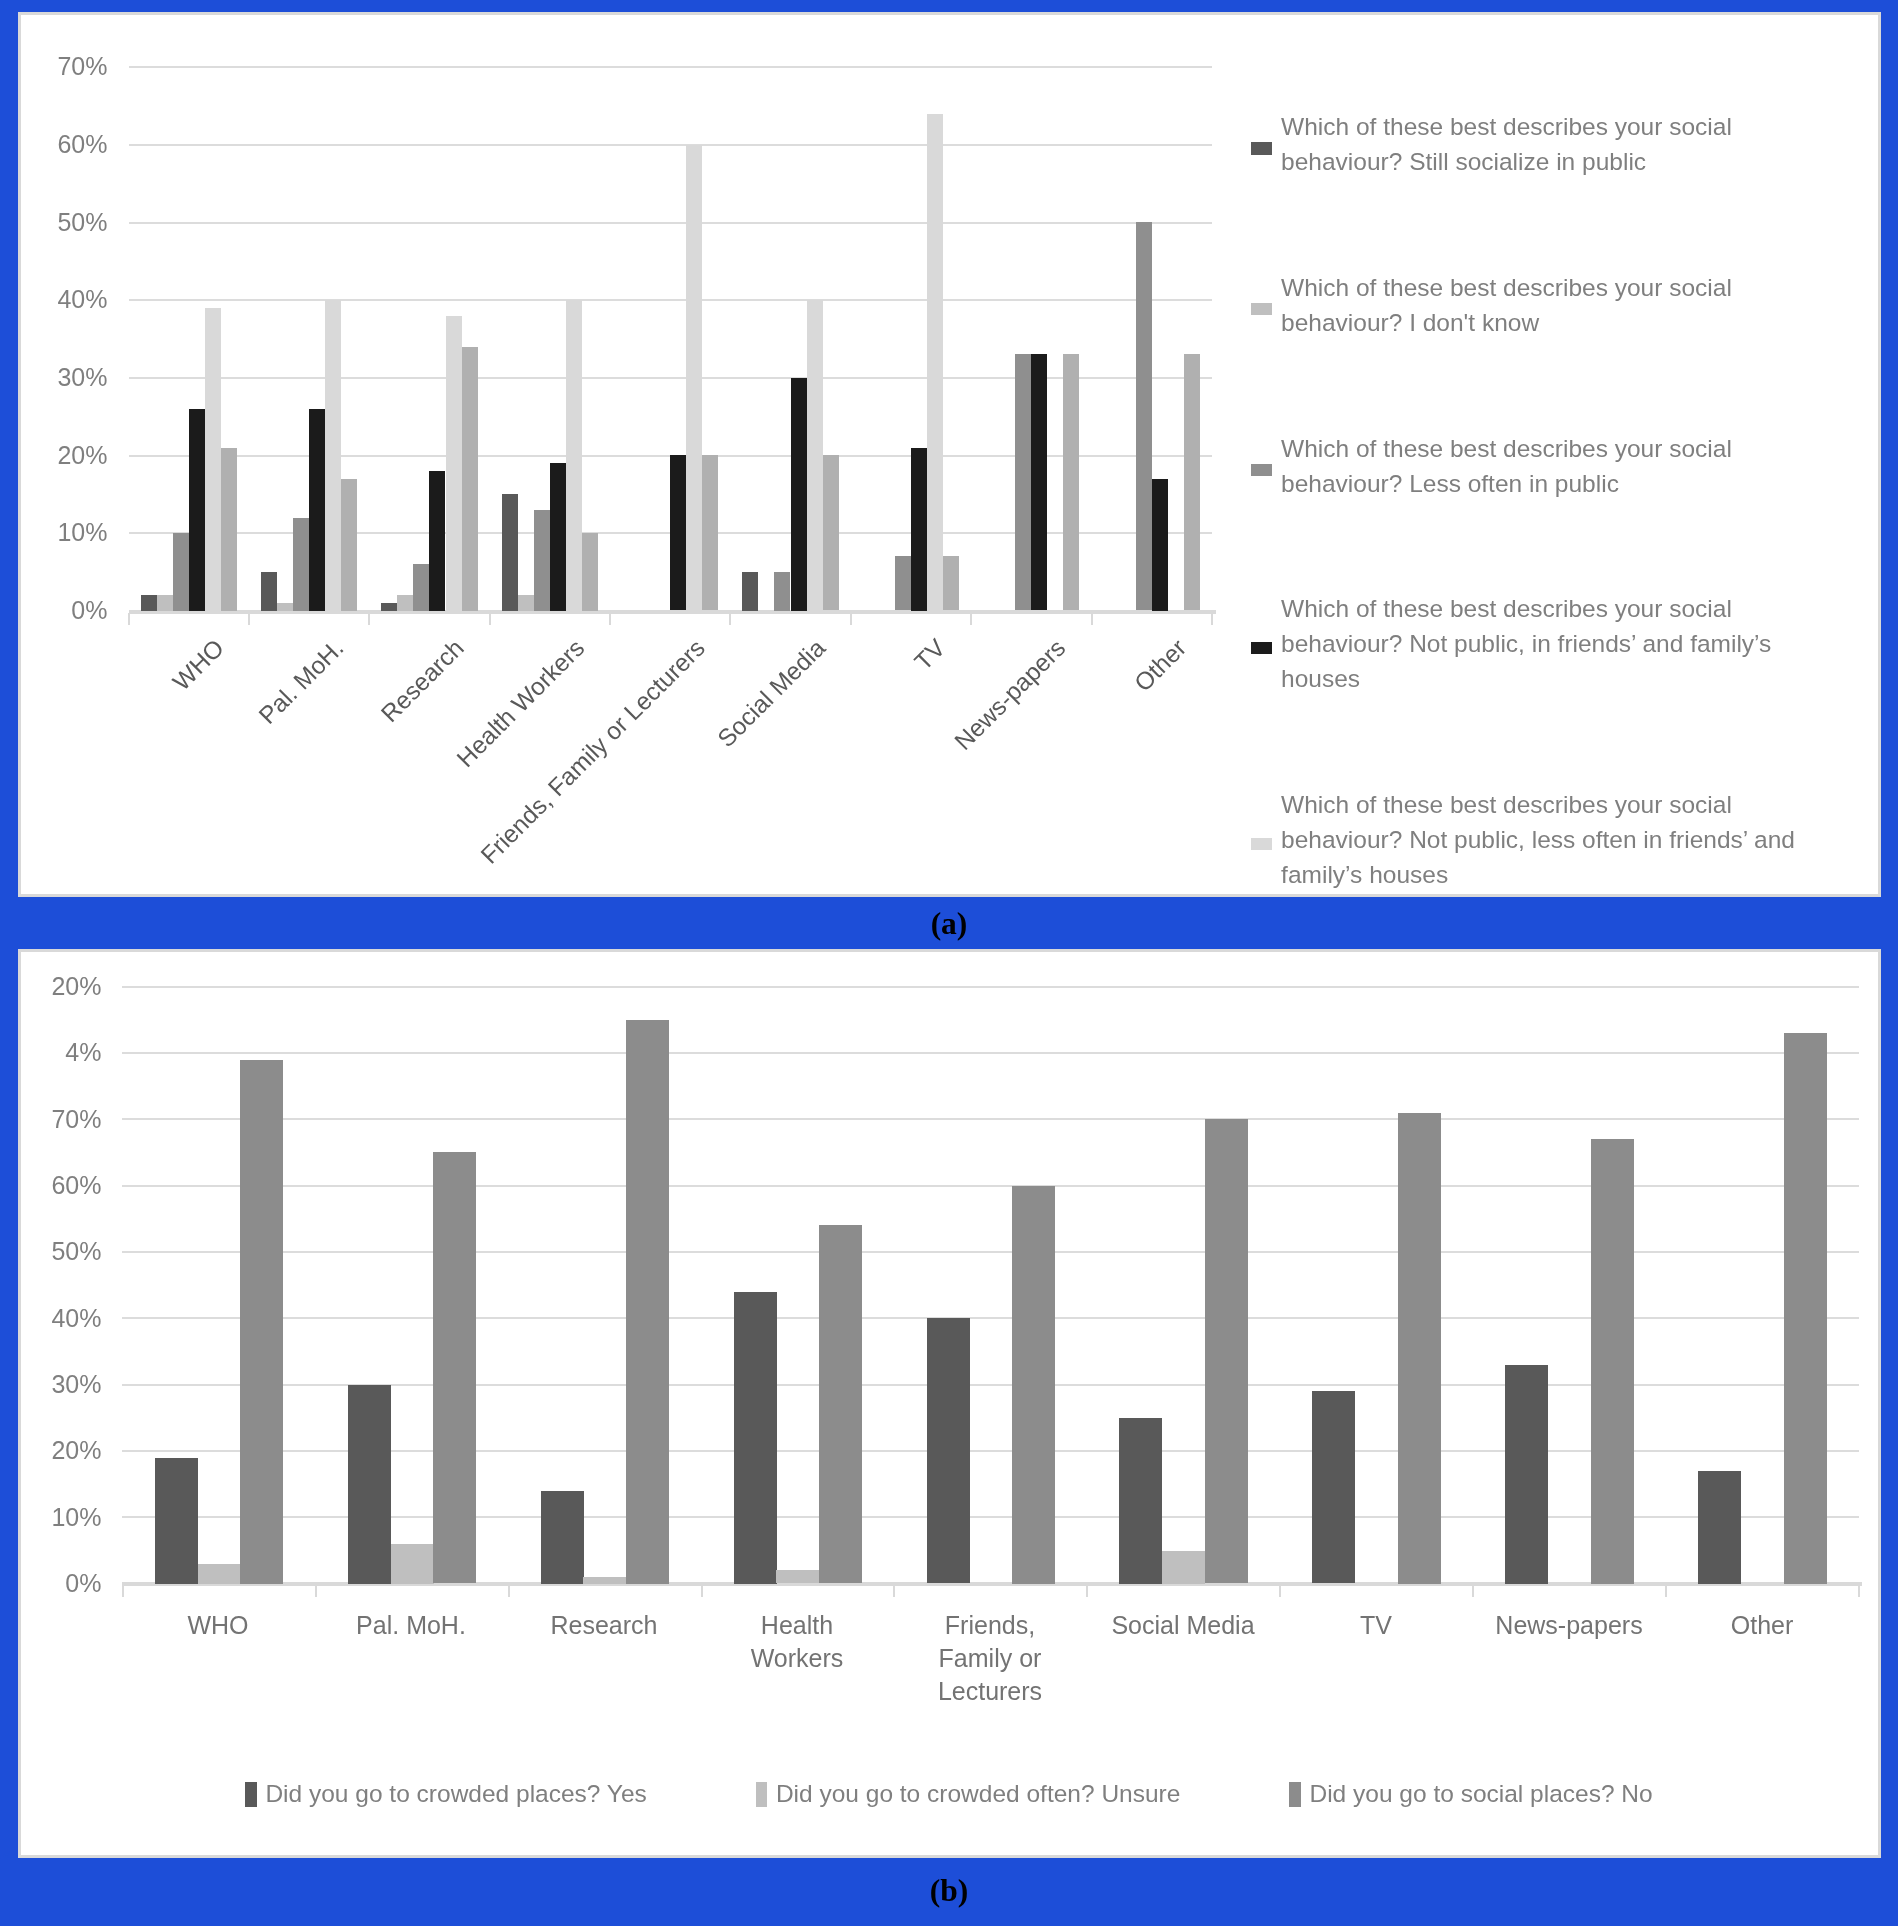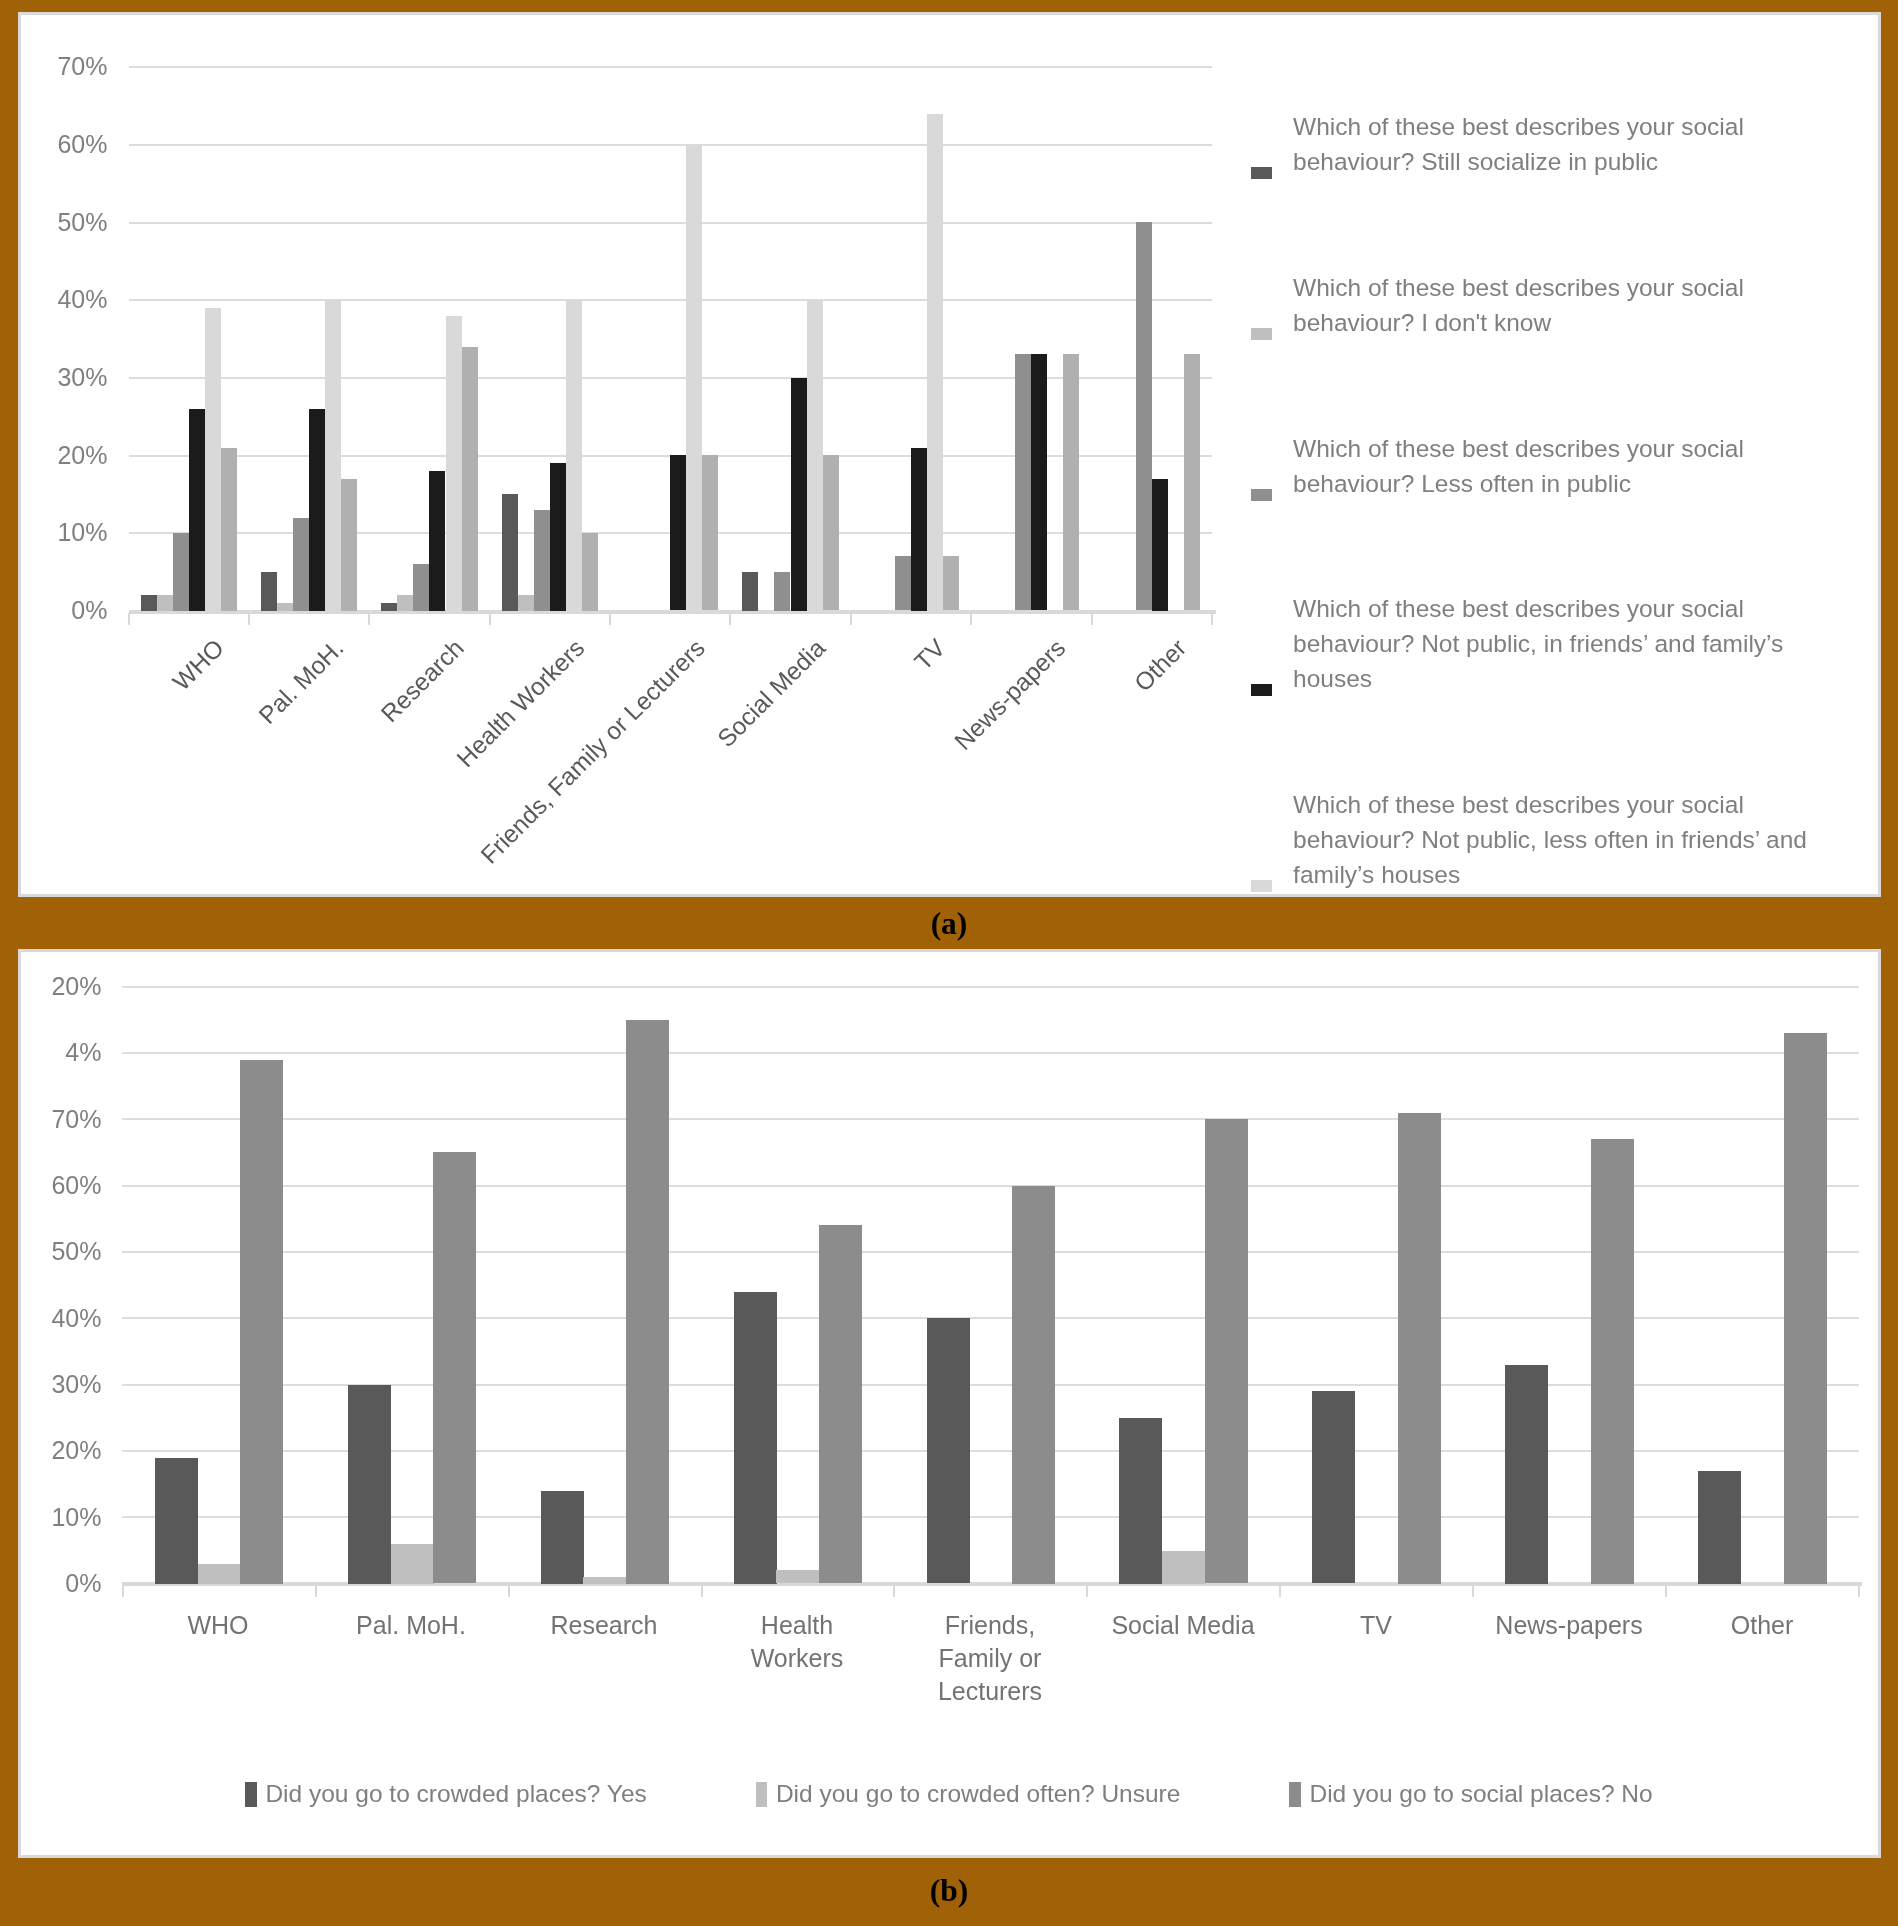--- a/index.html
+++ b/index.html
@@ -1,34 +1,34 @@
 <!DOCTYPE html>
 <html style="font-size:7px"><head>
 <meta charset="utf-8">
 <style>
   html,body{margin:0;padding:0;background:#fff;}
-  .page{position:relative;width:1898px;height:1926px;background:#a16207;overflow:hidden;
+  .page{position:relative;width:1898px;height:1926px;background:#1d4ed8;overflow:hidden;
         font-family:"Liberation Sans",sans-serif;}
   .panel{position:absolute;left:17.5px;width:1863px;border:3.5px solid #d9d9d9;
          box-sizing:border-box;background:#fff;}
   #panel-a{top:12.2px;height:885px;}
   #panel-b{top:949px;height:909px;}
   .grid{position:absolute;height:2.2px;background:#dcdcdc;}
   .axis{position:absolute;height:3.9px;background:#d9d9d9;}
   .tick{position:absolute;width:2.2px;height:11.4px;background:#d9d9d9;}
   .bar{position:absolute;}
   .ylab{position:absolute;height:31.5px;line-height:31.5px;text-align:right;
         font-size:25px;color:#7f7f7f;}
   .xlab-a{position:absolute;white-space:nowrap;font-size:24.5px;color:#595959;
           transform:rotate(-45deg);transform-origin:100% 0;}
   .xlab-b{position:absolute;text-align:center;font-size:25px;line-height:33px;
           color:#737373;white-space:pre-line;}
   .legend-a{position:absolute;left:1230px;top:94px;width:612px;height:783px;
             display:flex;flex-direction:column;justify-content:space-between;}
-  .lg-item{display:flex;align-items:flex-end;gap:12px;}
+  .lg-item{display:flex;align-items:center;}
   .sw-a{width:21px;height:12.2px;margin:8.7px 9.6px 0 0;flex:none;}
   .lg-text{font-size:24.5px;line-height:35px;color:#7f7f7f;width:547px;}
   .legend-b{position:absolute;left:0;top:828px;width:100%;display:flex;
             justify-content:center;gap:109px;}
   .lg-item-b{display:flex;align-items:center;}
   .sw-b{width:11.4px;height:25px;margin-right:8.7px;flex:none;}
   .lg-text-b{font-size:24.5px;color:#7f7f7f;white-space:nowrap;}
   .caption{position:absolute;left:0;width:100%;text-align:center;
            font-family:"Liberation Serif",serif;font-weight:bold;color:#000;}
   #cap-a{top:899px;font-size:31.5px;height:49px;line-height:49px;}

